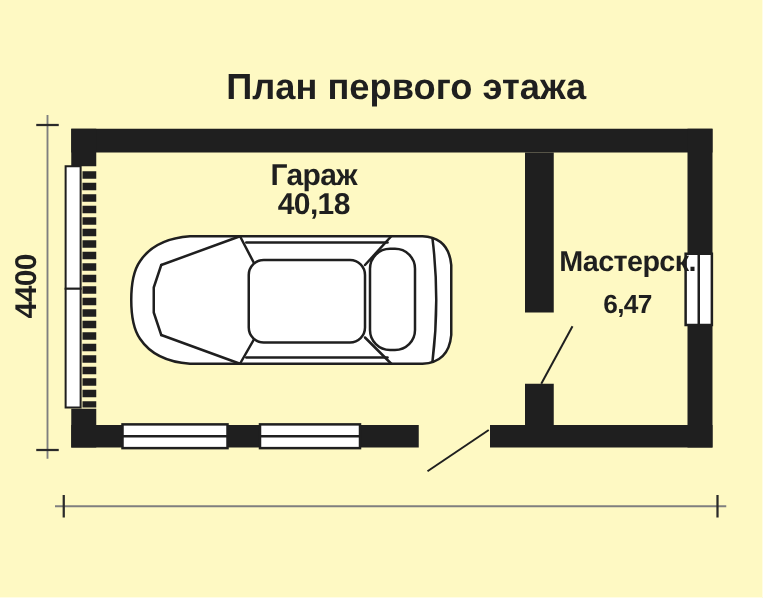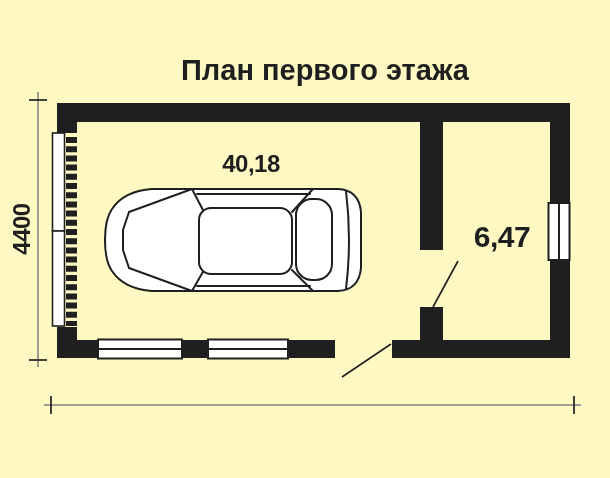--- a/index.html
+++ b/index.html
@@ -5,21 +5,21 @@
   html,body{margin:0;padding:0;background:#fff;}
   #stage{
     position:relative;width:610px;height:478px;background:#fef9c3;overflow:hidden;
     font-family:"Liberation Sans","DejaVu Sans",sans-serif;color:#1f1f1f;
   }
   .lbl{position:absolute;font-weight:bold;line-height:1.05;text-align:center;letter-spacing:-0.5px;}
   #plan-title{left:40px;top:55px;width:570px;font-size:29px;letter-spacing:0;}
   #garage-name{left:166px;top:128px;width:170px;font-size:24px;}
   #garage-area{left:166px;top:151px;width:170px;font-size:24px;}
   #workshop-name{left:417px;top:197px;width:170px;font-size:23px;}
-  #workshop-area{left:417px;top:221px;width:170px;font-size:30px;}
+  #workshop-area{left:417px;top:233px;width:170px;font-size:21px;}
   #dim-width{left:222px;top:368px;width:140px;font-size:24px;}
   #dim-height{left:-19px;top:217px;width:80px;height:24px;font-size:24px;transform:rotate(-90deg);}
   svg{position:absolute;left:0;top:0;}
 </style>
 </head>
 <body>
 
 <div id="stage">
 
   <svg width="610" height="478" viewBox="0 0 610 478">
@@ -81,17 +81,19 @@
     </g>
     <g stroke-width="1.8" stroke="#2a2a2a">
       <line x1="29" y1="100" x2="47" y2="100"></line>
       <line x1="29" y1="360" x2="47" y2="360"></line>
       <line x1="51" y1="396" x2="51" y2="414"></line>
       <line x1="574" y1="396" x2="574" y2="414"></line>
     </g>
   </svg>
 
   <div class="lbl" id="plan-title">План первого этажа</div>
+  <div class="lbl" id="garage-name">Гараж</div>
   <div class="lbl" id="garage-area">40,18</div>
+  <div class="lbl" id="workshop-name">Мастерск.</div>
   <div class="lbl" id="workshop-area">6,47</div>
   <div class="lbl" id="dim-height">4400</div>
 
 </div>
 
 </body></html>

